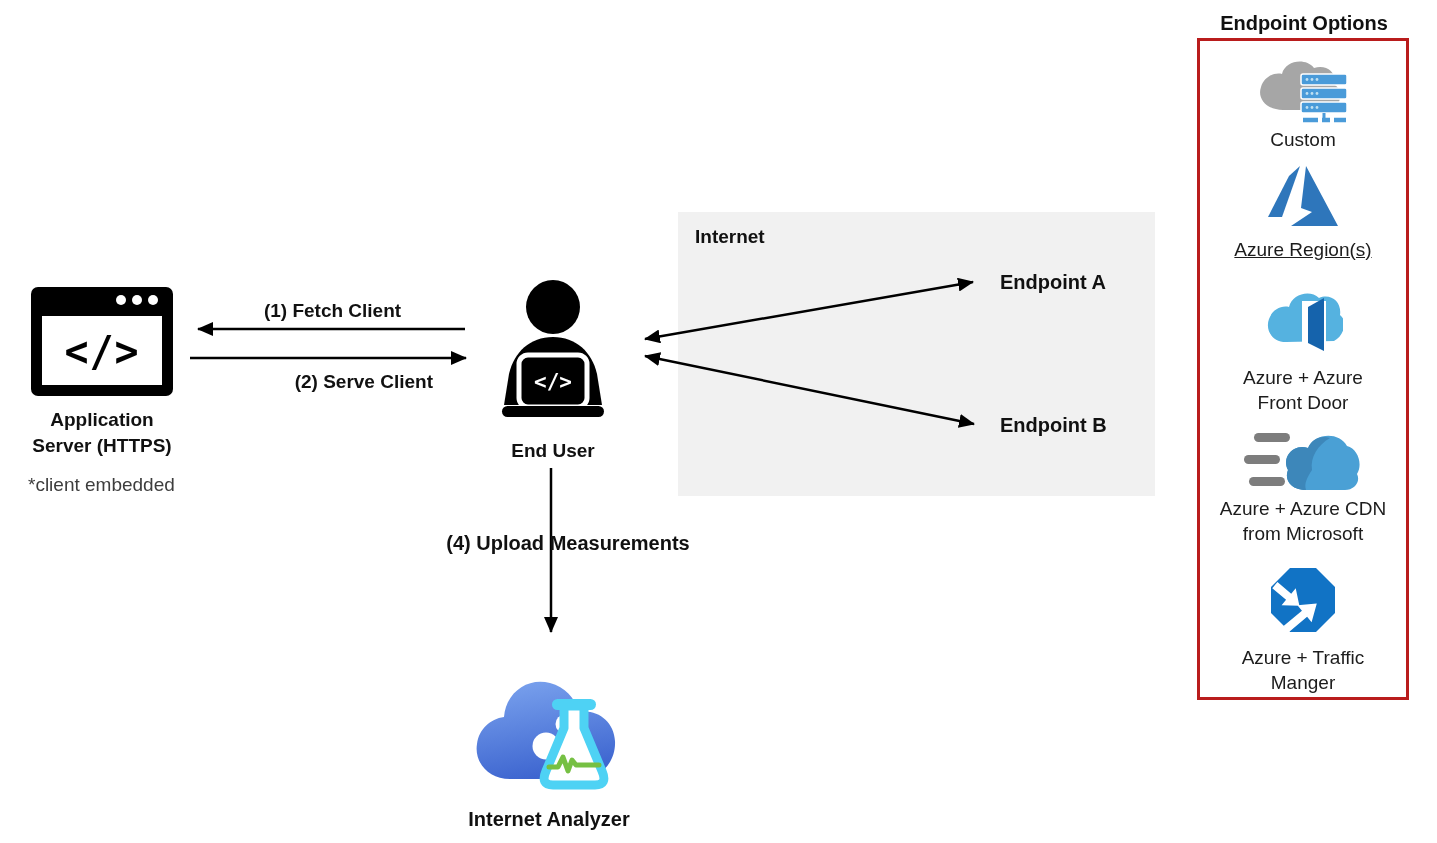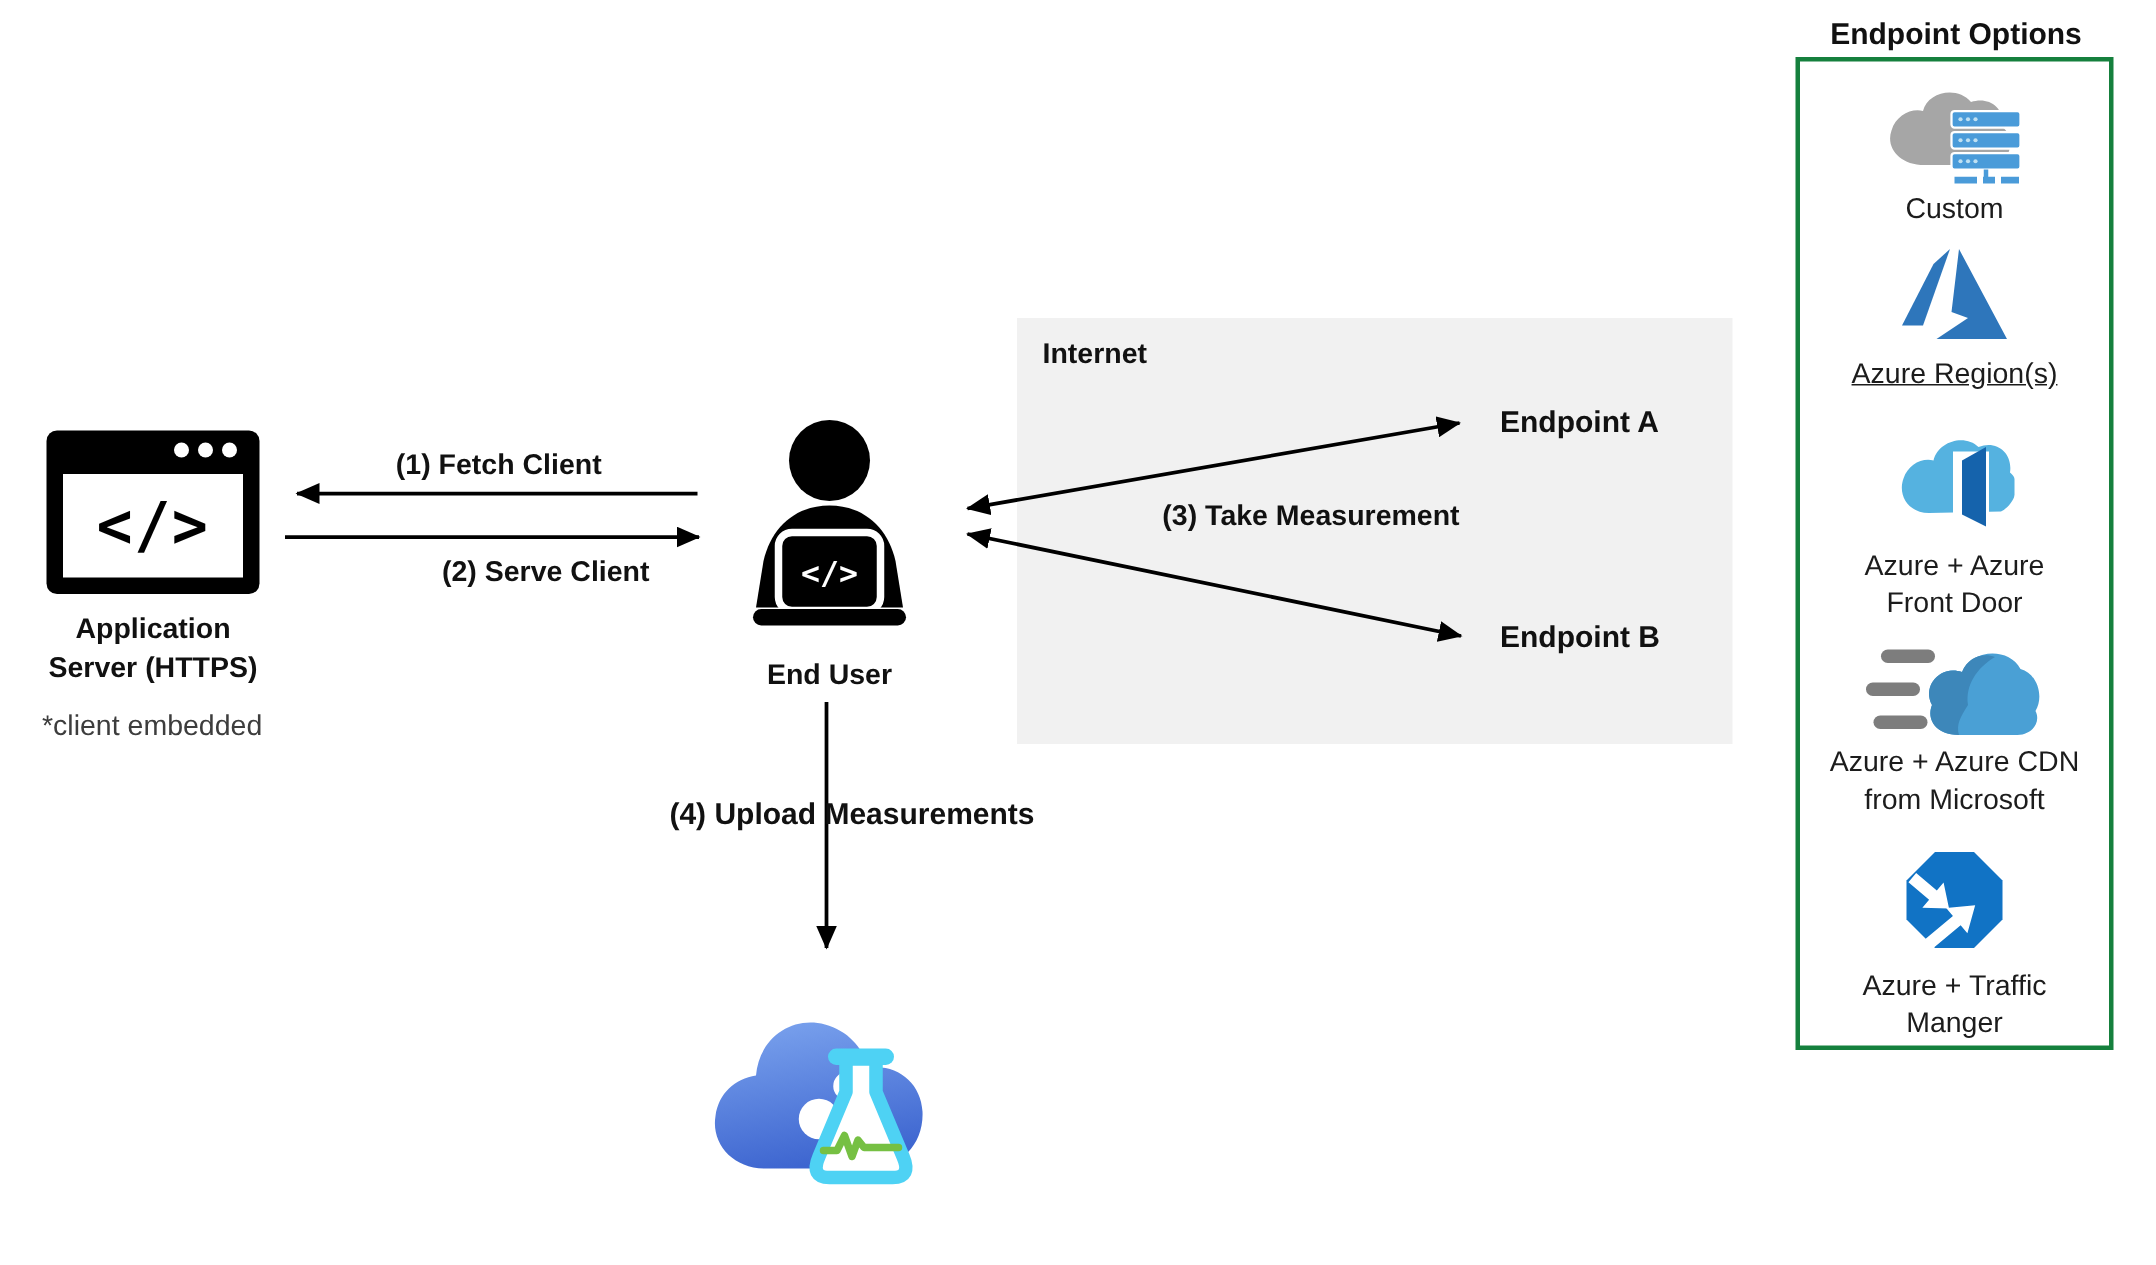--- a/index.html
+++ b/index.html
@@ -39,21 +39,21 @@
   .internet-title{left:695px;top:226px;font-weight:bold;font-size:19px;color:#111;}
   .endpoint-a{left:1000px;top:269px;font-size:20px;}
   .endpoint-b{left:1000px;top:412px;font-size:20px;}
 
   
   .analyzer-icon{left:468px;top:646px;}
   .analyzer-label{left:428px;top:806px;width:242px;font-size:20px;}
 
   
   .options-title{left:1203px;top:10px;width:202px;font-size:20px;}
-  .options-box{left:1197px;top:38px;width:212px;height:662px;border:3px solid #15803d;background:#fff;box-sizing:border-box;}
+  .options-box{left:1197px;top:38px;width:212px;height:662px;border:3px solid #b91c1c;background:#fff;box-sizing:border-box;}
   .options-box .icon{position:absolute;left:50%;transform:translateX(-50%);}
   .opt-label{position:absolute;left:0;width:100%;text-align:center;font-size:19px;line-height:25px;color:#1c1c1c;}
   .icon-custom{top:17px;}
   .lbl-custom{top:86px;}
   .icon-azure{top:123px;}
   .lbl-azure{top:196px;text-decoration:underline;}
   .icon-frontdoor{top:244px;}
   .lbl-frontdoor{top:324px;}
   .icon-cdn{top:388px;}
   .lbl-cdn{top:455px;}
@@ -93,21 +93,20 @@
     <div class="screen">
       <span class="code">&lt;/&gt;</span>
     </div>
   </div>
   <div class="abs app-server-label lbl-bold lbl-center preline">Application
 Server (HTTPS)</div>
   <div class="abs client-note">*client embedded</div>
 
   <div class="abs fetch-label lbl-bold lbl-center">(1) Fetch Client</div>
   <div class="abs serve-label lbl-bold lbl-center">(2) Serve Client</div>
-  <div class="abs measure-label lbl-bold lbl-center">(3) Take Measurement</div>
   <div class="abs upload-label lbl-bold lbl-center">(4) Upload Measurements</div>
 
   <svg class="abs end-user-icon" width="122" height="144" viewBox="0 0 122 144">
     <circle cx="61" cy="28" r="27" fill="#000"></circle>
     <path d="M61 58 C 38 58 22 73 17 95 L 12 126 L 110 126 L 105 95 C 100 73 84 58 61 58 Z" fill="#000"></path>
     <rect x="27" y="76" width="68" height="52" rx="9" fill="#000" stroke="#fff" stroke-width="5"></rect>
     <text x="61" y="110" fill="#fff" font-size="21" font-weight="bold" text-anchor="middle" font-family="DejaVu Sans Mono, monospace">&lt;/&gt;</text>
     <rect x="10" y="127" width="102" height="11" rx="5.5" fill="#000"></rect>
   </svg>
   <div class="abs end-user-label lbl-bold lbl-center">End User</div>
@@ -126,20 +125,21 @@
     <path d="M42 133 C 20 133 6 116 9 98 C 11 83 22 73 36 71 C 38 46 60 31 82 37 C 97 41 107 52 111 66 C 130 63 146 76 147 95 C 148 116 133 133 111 133 Z" fill="url(#cloudGrad)"></path>
     <circle cx="97" cy="78" r="9.5" fill="#fff"></circle>
     <circle cx="78" cy="100" r="13.5" fill="#fff"></circle>
     <circle cx="110" cy="119" r="10.5" fill="#fff"></circle>
     <g transform="translate(69,52)">
       <path d="M27 8 L27 30 L9 73 Q 3 87 16 87 L58 87 Q 71 87 65 73 L47 30 L47 8 Z" fill="#ffffff" stroke="#4ed2f4" stroke-width="9" stroke-linejoin="round"></path>
       <rect x="15" y="1" width="44" height="11" rx="5.5" fill="#4ed2f4"></rect>
       <polyline points="12,69 21,69 26,59 31,73 35,62 39,67 62,67" fill="none" stroke="#76c043" stroke-width="5" stroke-linejoin="round" stroke-linecap="round"></polyline>
     </g>
   </svg>
+  <div class="abs analyzer-label lbl-bold lbl-center">Internet Analyzer</div>
 
   <div class="abs options-title lbl-bold lbl-center">Endpoint Options</div>
   <div class="abs options-box">
 
     <svg class="icon icon-custom" width="100" height="68" viewBox="0 0 100 68">
       <path d="M30 52 C 13 52 4 40 8 29 C 11 19 21 14 29 16 C 32 3 52 -1 61 10 C 73 6 84 14 82 27 C 90 32 89 47 78 52 Z" fill="#a6a6a6"></path>
       <g>
         <rect x="48" y="16" width="46" height="11" rx="2" fill="#4a9bd9" stroke="#fff" stroke-width="1.5"></rect>
         <rect x="48" y="30" width="46" height="11" rx="2" fill="#4a9bd9" stroke="#fff" stroke-width="1.5"></rect>
         <rect x="48" y="44" width="46" height="11" rx="2" fill="#4a9bd9" stroke="#fff" stroke-width="1.5"></rect>

